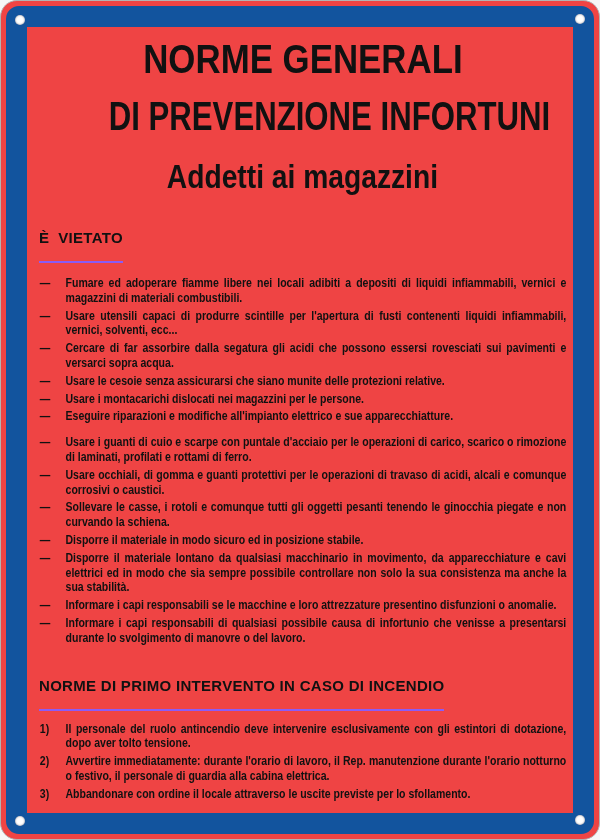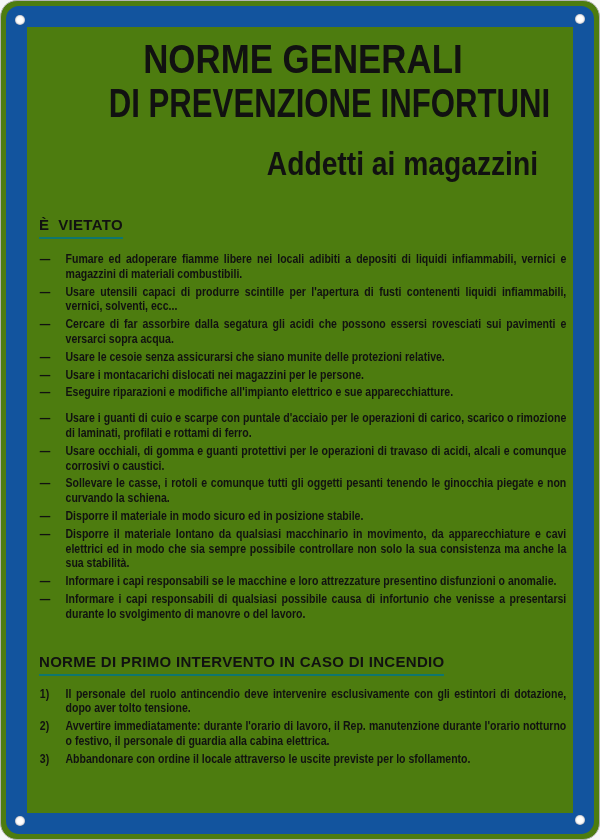--- a/index.html
+++ b/index.html
@@ -5,21 +5,21 @@
   html,body{margin:0;padding:0;}
   body{
     width:600px;height:840px;
     background:#f7f7f7;
     font-family:"Liberation Sans",sans-serif;
     position:relative;
     -webkit-font-smoothing:antialiased;
   }
   .plate{
     position:absolute;inset:0;
-    background:#4d7c0f;
+    background:#ef4444;
     border:1px solid #b3b3b3;
     border-radius:17px;
     box-sizing:border-box;
     overflow:hidden;
   }
   .content{
     position:absolute;
     left:38px;top:26px;width:527px;height:788px;
     color:#111111;
     z-index:1;
@@ -40,34 +40,34 @@
   }
   .screw.tl{left:14px;top:14px;}
   .screw.tr{right:14px;top:13px;}
   .screw.bl{left:14px;bottom:13px;}
   .screw.br{right:14px;bottom:14px;}
 
   .title-line{text-align:center;font-weight:bold;white-space:nowrap;}
   .title-line > span{display:inline-block;transform-origin:center top;}
   .t1{margin-top:13px;font-size:41px;line-height:38px;}
   .t1 > span{transform:scaleX(.85);}
-  .t2{margin-top:4px;font-size:41px;line-height:42px;}
+  .t2{margin-top:17px;font-size:41px;line-height:42px;}
   .t2 > span{transform:scaleX(.76);}
-  .sub{margin-top:20px;font-size:34px;line-height:38px;text-align:right;}
+  .sub{margin-top:20px;font-size:34px;line-height:38px;}
   .sub > span{transform:scaleX(.83);}
 
   .section-heading{
     margin:0;
     font-size:15px;line-height:19px;font-weight:bold;
     white-space:pre;letter-spacing:.3px;
   }
   .section-heading > span{
     display:inline-block;
-    border-bottom:2px solid #0f766e;
-    padding-bottom:3px;
+    border-bottom:2px solid #8b5cf6;
+    padding-bottom:14px;
   }
   .sec1 .section-heading{margin-top:33px;}
   .sec2 .section-heading{margin-top:24px;}
   .sec3 .section-heading{margin-top:30px;}
 
   ul.rules{
     list-style:none;margin:13px 0 0;padding:0;
     width:676px;
     transform:scaleX(.78);
     transform-origin:left top;

